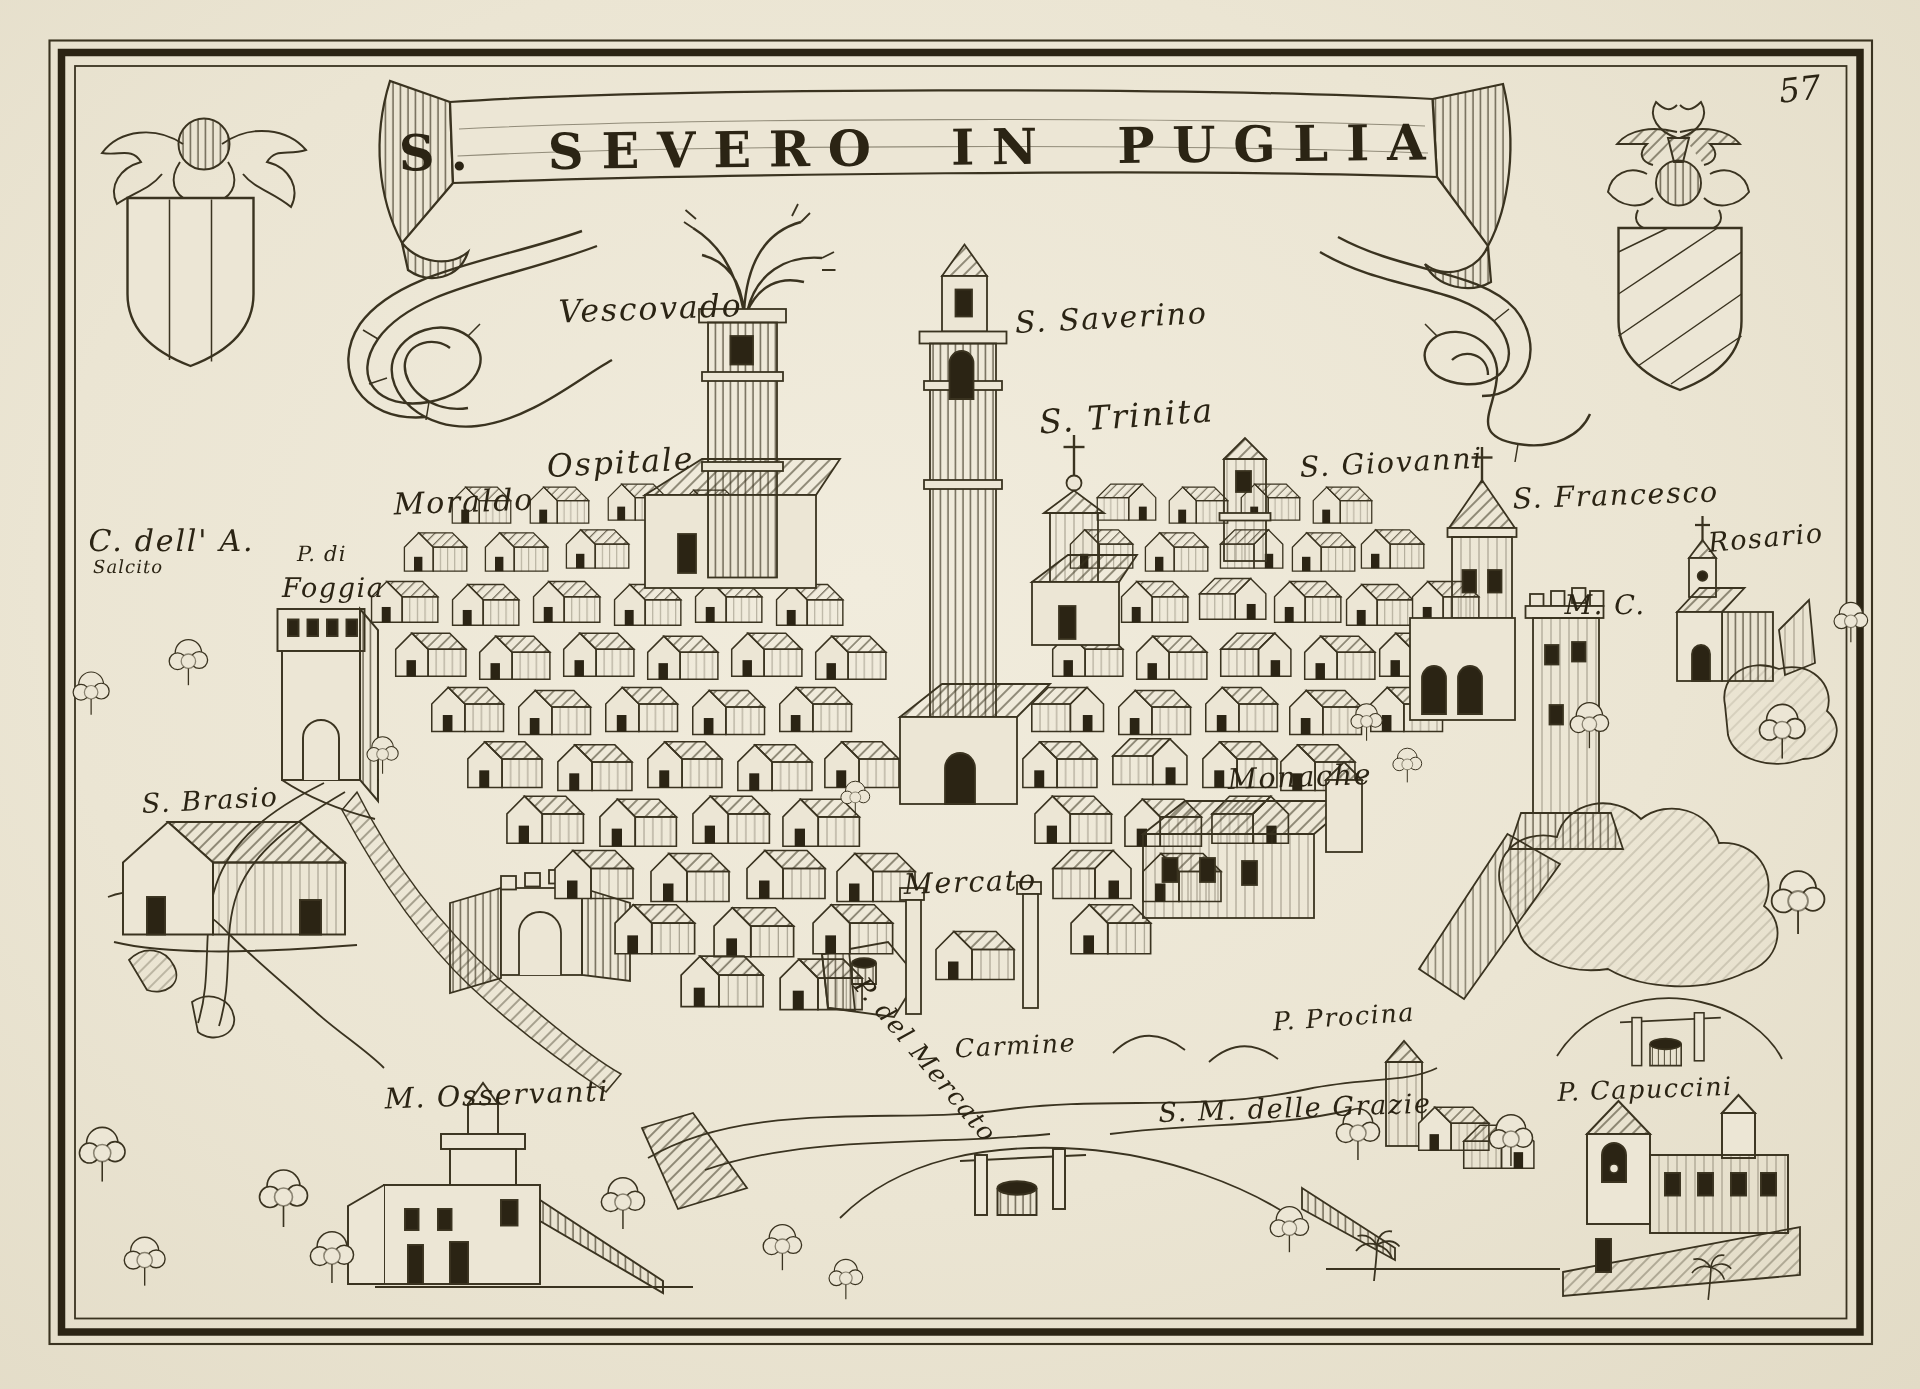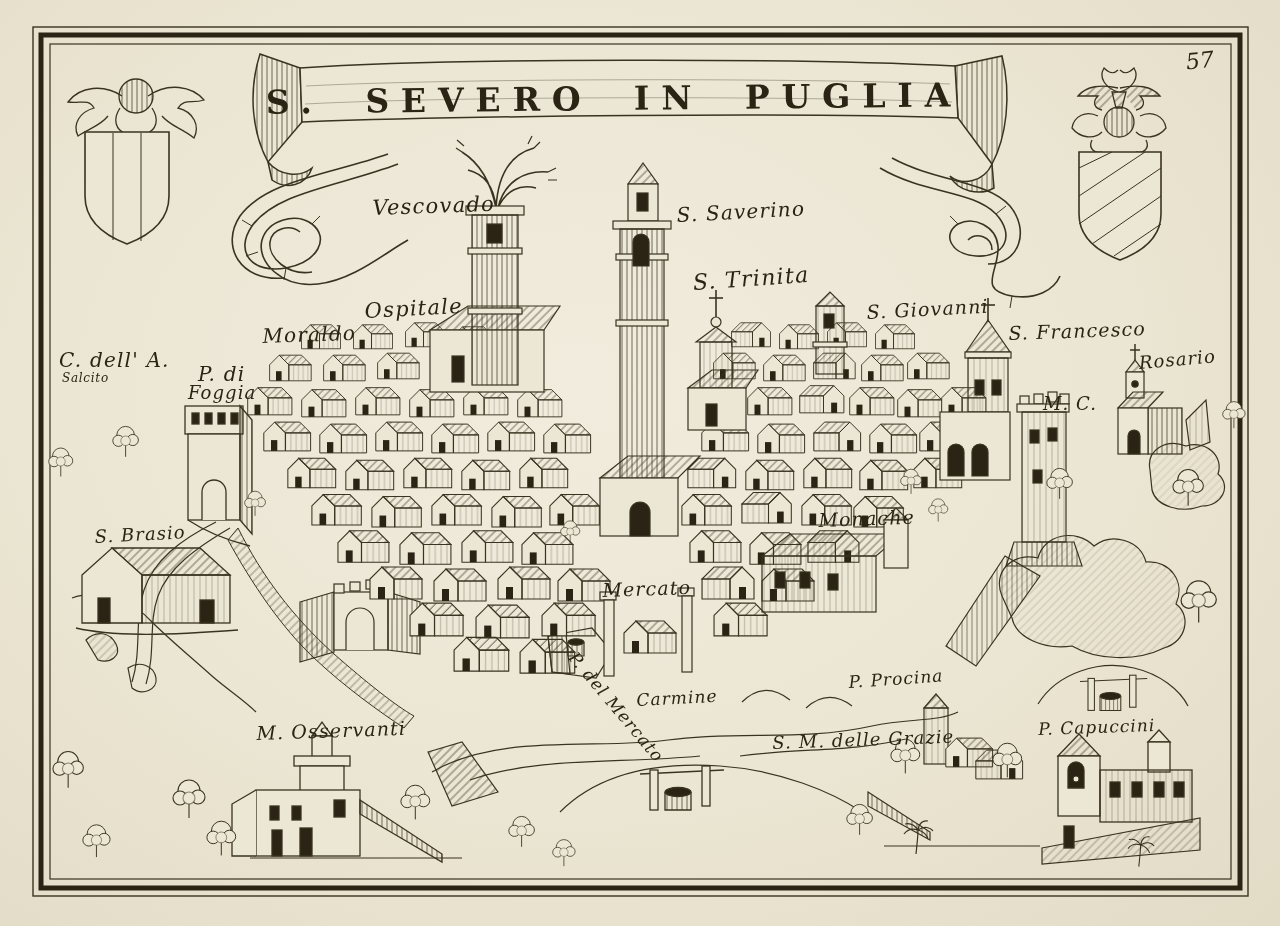--- a/index.html
+++ b/index.html
@@ -448,21 +448,21 @@
       <span class="map-label" style="left: 676px; top: 203px; font-size: 20px; transform: rotate(-3deg);">S. Saverino</span>
       <span class="map-label" style="left: 692px; top: 270px; font-size: 22px; transform: rotate(-4deg);">S. Trinita</span>
       <span class="map-label" style="left: 364px; top: 299px; font-size: 21px; transform: rotate(-3deg);">Ospitale</span>
       <span class="map-label" style="left: 262px; top: 324px; font-size: 20px; transform: rotate(-2deg);">Moraldo</span>
       <span class="map-label" style="left: 866px; top: 301px; font-size: 19px; transform: rotate(-3deg);">S. Giovanni</span>
       <span class="map-label" style="left: 1008px; top: 322px; font-size: 19px; transform: rotate(-2deg);">S. Francesco</span>
       <span class="map-label" style="left: 1043px; top: 346px; font-size: 18px; margin-top: 47px;">M. C.</span>
       <span class="map-label" style="left: 1138px; top: 352px; font-size: 18px; transform: rotate(-5deg);">Rosario</span>
       <span class="map-label" style="left: 59px; top: 348px; font-size: 20px;">C. dell' A.</span>
       <span class="map-label" style="left: 62px; top: 371px; font-size: 12px;">Salcito</span>
-      <span class="map-label" style="left: 198px; top: 362px; font-size: 20px;">P. di</span>
+      <span class="map-label" style="left: 198px; top: 362px; font-size: 14px;">P. di</span>
       <span class="map-label" style="left: 188px; top: 382px; font-size: 18px;">Foggia</span>
       <span class="map-label" style="left: 94px; top: 526px; font-size: 18px; transform: rotate(-3deg);">S. Brasio</span>
       <span class="map-label" style="left: 818px; top: 509px; font-size: 19px; transform: rotate(-2deg);">Monache</span>
       <span class="map-label" style="left: 602px; top: 579px; font-size: 19px; transform: rotate(-2deg);">Mercato</span>
       <span class="map-label" style="left: 636px; top: 690px; font-size: 17px; transform: rotate(-3deg);">Carmine</span>
       <span class="map-label" style="left: 580px; top: 648px; font-size: 17px; transform: rotate(50deg);">P. del Mercato</span>
       <span class="map-label" style="left: 848px; top: 672px; font-size: 17px; transform: rotate(-4deg);">P. Procina</span>
       <span class="map-label" style="left: 772px; top: 732px; font-size: 18px; transform: rotate(-2deg);">S. M. delle Grazie</span>
       <span class="map-label" style="left: 256px; top: 722px; font-size: 19px; transform: rotate(-2deg);">M. Osservanti</span>
       <span class="map-label" style="left: 1038px; top: 719px; font-size: 17px; transform: rotate(-2deg);">P. Capuccini</span>

